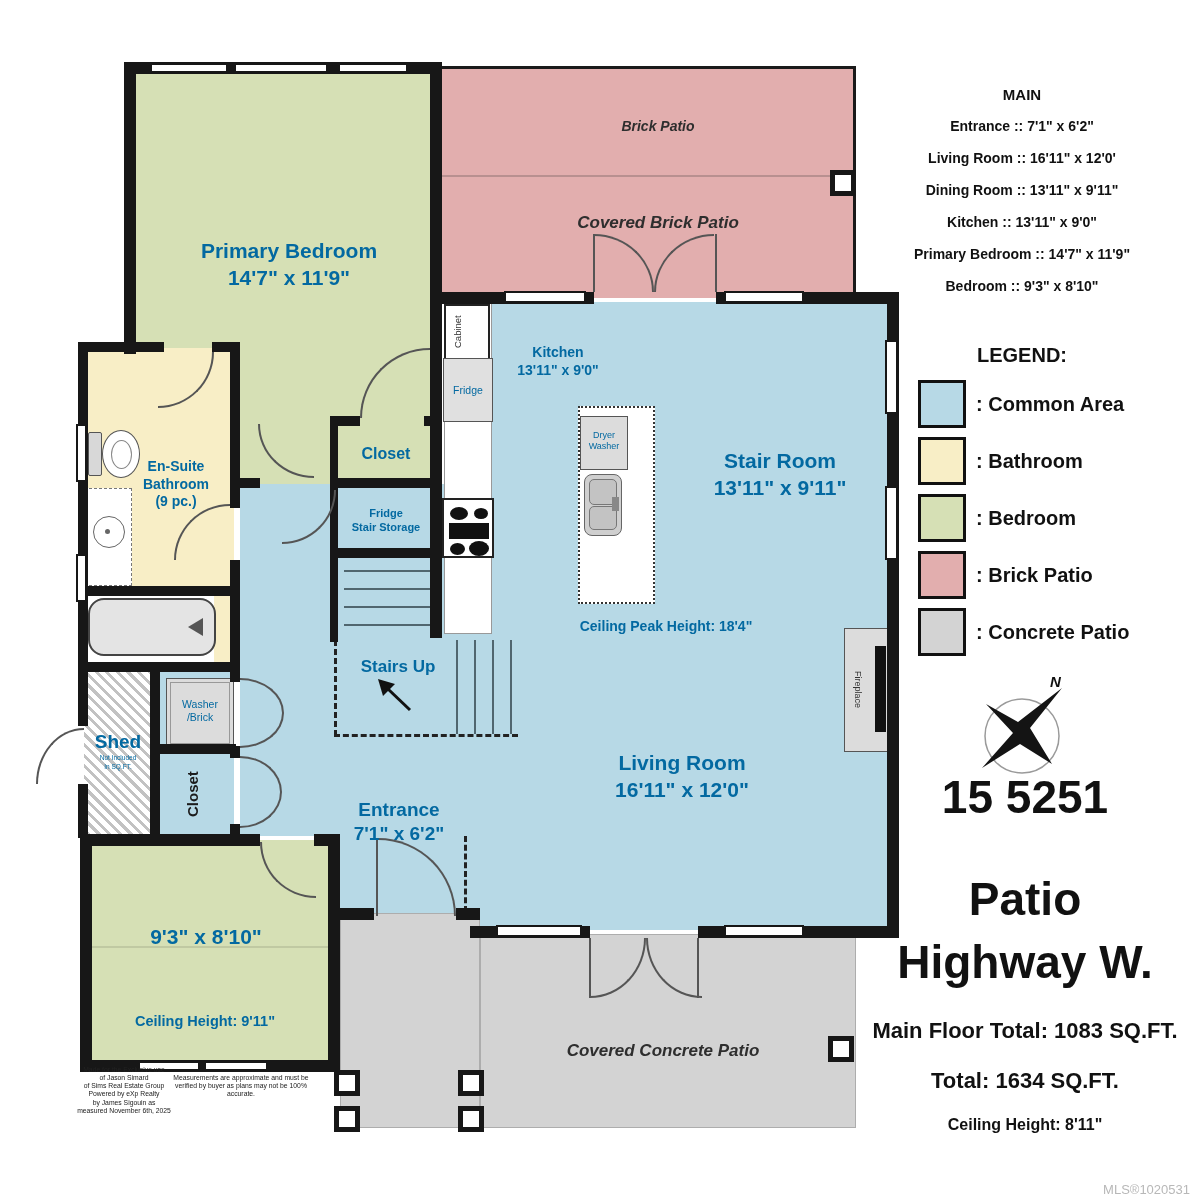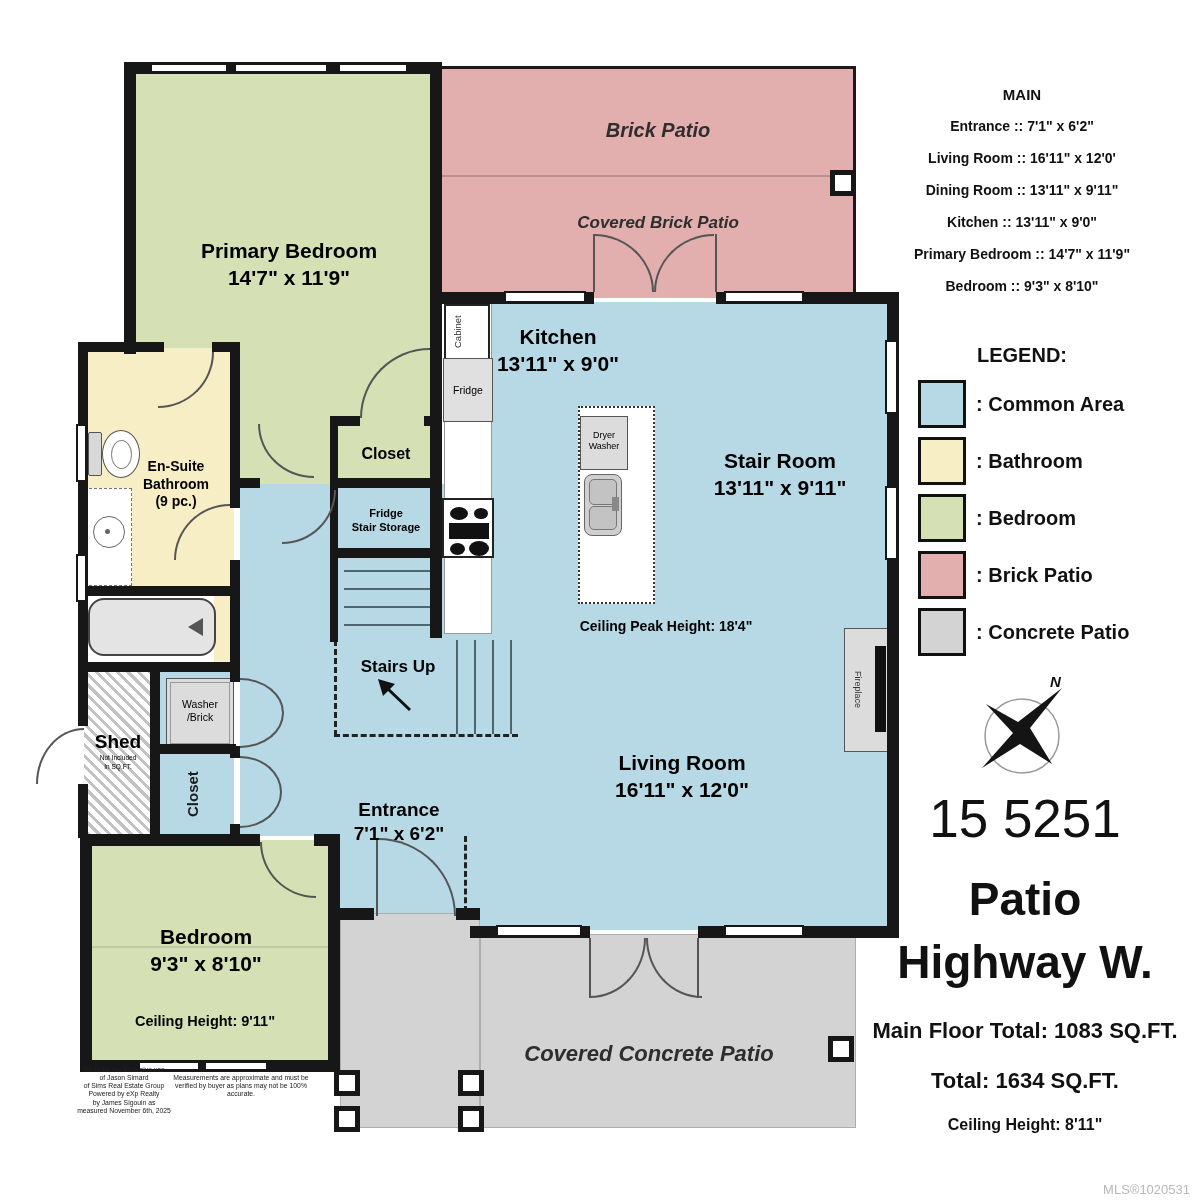--- a/index.html
+++ b/index.html
@@ -15,21 +15,21 @@
   .post{background:#fff;border:5px solid #171717;z-index:50;box-sizing:border-box}
   .arc{z-index:45;box-sizing:border-box}
   .atr{border-top:2px solid #555;border-right:2px solid #555;border-top-right-radius:100%}
   .atl{border-top:2px solid #555;border-left:2px solid #555;border-top-left-radius:100%}
   .abr{border-bottom:2px solid #555;border-right:2px solid #555;border-bottom-right-radius:100%}
   .abl{border-bottom:2px solid #555;border-left:2px solid #555;border-bottom-left-radius:100%}
   .half{border:2px solid #555;border-left:none;border-radius:0 100% 100% 0/0 50% 50% 0}
   .leaf{background:#555;z-index:45}
   .dashv{border-left:3px dashed #222;z-index:35}
   .dashh{border-top:3px dashed #222;z-index:35}
-  .lbl{z-index:60;font-weight:bold;color:#000000;text-align:center;line-height:1.28}
+  .lbl{z-index:60;font-weight:bold;color:#0369a1;text-align:center;line-height:1.28}
   .lbl span{display:block}
   .it{font-style:italic;color:#2e2e2e}
   .vlbl{z-index:60;font-weight:bold;color:#1c1c1c;writing-mode:vertical-rl;transform:rotate(180deg);text-align:center}
   .vlbl2{z-index:60;color:#333;writing-mode:vertical-rl;text-align:center}
   .thin{z-index:30}
   .side{z-index:60;text-align:center;color:#111}
   .note{font-weight:normal}
 </style>
 </head>
 <body>
@@ -191,38 +191,37 @@
 <i class="leaf" style="left:715px;top:234px;width:2px;height:58px"></i>
 <i class="arc abr" style="left:590px;top:938px;width:56px;height:60px"></i>
 <i class="arc abl" style="left:646px;top:938px;width:56px;height:60px"></i>
 <i class="leaf" style="left:589px;top:938px;width:2px;height:60px"></i>
 <i class="leaf" style="left:697px;top:938px;width:2px;height:60px"></i>
 
 <em class="lbl" style="left:165px;top:238px;width:248px;font-size:21px">
   <span>Primary Bedroom</span>
     <span>14'7" x 11'9"</span>
 </em>
-<em class="lbl" style="left:474px;top:324px;width:168px;font-size:21px">
+<em class="lbl" style="left:474px;top:344px;width:168px;font-size:14px">
   <span>Kitchen</span>
     <span>13'11" x 9'0"</span>
 </em>
 <em class="lbl" style="left:685px;top:448px;width:190px;font-size:21px">
   <span>Stair Room</span>
     <span>13'11" x 9'11"</span>
 </em>
 <em class="lbl" style="left:578px;top:750px;width:208px;font-size:21px">
   <span>Living Room</span>
     <span>16'11" x 12'0"</span>
 </em>
 <em class="lbl" style="left:320px;top:798px;width:158px;font-size:19px">
   <span>Entrance</span>
     <span>7'1" x 6'2"</span>
 </em>
 <em class="lbl" style="left:98px;top:924px;width:216px;font-size:21px">
-  <span>Bedroom</span>
     <span>9'3" x 8'10"</span>
 </em>
 <em class="lbl" style="left:105px;top:1012px;width:200px;font-size:14.5px">Ceiling Height: 9'11"</em>
 <em class="lbl" style="left:114px;top:458px;width:124px;font-size:14px;line-height:1.25">
   <span>En-Suite</span>
     <span>Bathroom</span>
     <span>(9 pc.)</span>
 </em>
 <em class="lbl" style="left:338px;top:444px;width:96px;font-size:16px">Closet</em>
 <em class="lbl" style="left:334px;top:506px;width:104px;font-size:11px;line-height:1.3">
@@ -230,23 +229,23 @@
     <span>Stair Storage</span>
 </em>
 <em class="lbl" style="left:330px;top:656px;width:136px;font-size:17px">Stairs Up</em>
 <em class="lbl" style="left:82px;top:730px;width:72px;font-size:19px">
   <span>Shed</span>
   <span class="note" style="font-size:6.5px;line-height:1.3">Not Included</span>
   <span class="note" style="font-size:6.5px;line-height:1.3">In SQ.FT.</span>
 </em>
 <em class="vlbl" style="left:184px;top:754px;width:28px;height:80px;font-size:15px">Closet</em>
 <em class="lbl" style="left:554px;top:618px;width:224px;font-size:14px">Ceiling Peak Height: 18'4"</em>
-<em class="lbl it" style="left:566px;top:118px;width:184px;font-size:20px">Brick Patio</em>
+<em class="lbl it" style="left:566px;top:118px;width:184px;font-size:14px">Brick Patio</em>
 <em class="lbl it" style="left:540px;top:212px;width:236px;font-size:17px">Covered Brick Patio</em>
-<em class="lbl it" style="left:504px;top:1040px;width:290px;font-size:22px">Covered Concrete Patio</em>
+<em class="lbl it" style="left:518px;top:1040px;width:290px;font-size:17px">Covered Concrete Patio</em>
 
 <em class="side" style="left:872px;top:86px;width:300px;font-size:15px;font-weight:bold">MAIN</em>
 <em class="side" style="left:872px;top:118px;width:300px;font-size:14px;font-weight:bold">Entrance :: 7'1" x 6'2"</em>
 <em class="side" style="left:872px;top:150px;width:300px;font-size:14px;font-weight:bold">Living Room :: 16'11" x 12'0'</em>
 <em class="side" style="left:872px;top:182px;width:300px;font-size:14px;font-weight:bold">Dining Room :: 13'11" x 9'11"</em>
 <em class="side" style="left:872px;top:214px;width:300px;font-size:14px;font-weight:bold">Kitchen :: 13'11" x 9'0"</em>
 <em class="side" style="left:872px;top:246px;width:300px;font-size:14px;font-weight:bold">Primary Bedroom :: 14'7" x 11'9"</em>
 <em class="side" style="left:872px;top:278px;width:300px;font-size:14px;font-weight:bold">Bedroom :: 9'3" x 8'10"</em>
 
 <em class="side" style="left:872px;top:344px;width:300px;font-size:20px;font-weight:bold">LEGEND:</em>
@@ -260,21 +259,21 @@
 <em class="side" style="left:976px;top:551px;width:230px;font-size:20px;font-weight:bold;line-height:48px;text-align:left">: Brick Patio</em>
 <i class="f" style="left: 918px; top: 608px; width: 48px; height: 48px; border: 3px solid rgb(17, 17, 17); z-index: 60; background: rgb(211, 211, 211);"></i>
 <em class="side" style="left:976px;top:608px;width:230px;font-size:20px;font-weight:bold;line-height:48px;text-align:left">: Concrete Patio</em>
 
 <svg style="position:absolute;left:972px;top:672px;z-index:60" width="100" height="104" viewBox="0 0 100 104">
   <circle cx="50" cy="64" r="37" fill="none" stroke="#9a9a9a" stroke-width="1.5"></circle>
   <polygon points="90,16 58,56 80,92 48,72 10,96 41,61 14,32 46,50" fill="#141414"></polygon>
   <text x="78" y="15" font-size="15" font-weight="bold" font-style="italic" fill="#111">N</text>
 </svg>
 
-<em class="side" style="left:858px;top:789px;width:334px;font-size:53px;font-weight:normal;line-height:60px">15 5251</em>
+<em class="side" style="left:858px;top:767px;width:334px;font-size:46px;font-weight:bold;line-height:60px">15 5251</em>
 <em class="side" style="left:858px;top:869px;width:334px;font-size:46px;font-weight:bold;line-height:60px">Patio</em>
 <em class="side" style="left:858px;top:932px;width:334px;font-size:46px;font-weight:bold;line-height:60px">Highway W.</em>
 <em class="side" style="left:858px;top:1018px;width:334px;font-size:22px;font-weight:bold">Main Floor Total: 1083 SQ.FT.</em>
 <em class="side" style="left:858px;top:1068px;width:334px;font-size:22px;font-weight:bold">Total: 1634 SQ.FT.</em>
 <em class="side" style="left:858px;top:1116px;width:334px;font-size:16px;font-weight:bold">Ceiling Height: 8'11"</em>
 <em style="left:1020px;top:1182px;width:170px;font-size:13px;color:#b8b8b8;text-align:right;z-index:60">MLS®1020531</em>
 
 <em class="lbl note" style="left:64px;top:1066px;width:120px;font-size:6.8px;line-height:1.2;color:#222">
   <span>Made for the Exclusive use</span>
     <span>of Jason Simard</span>

